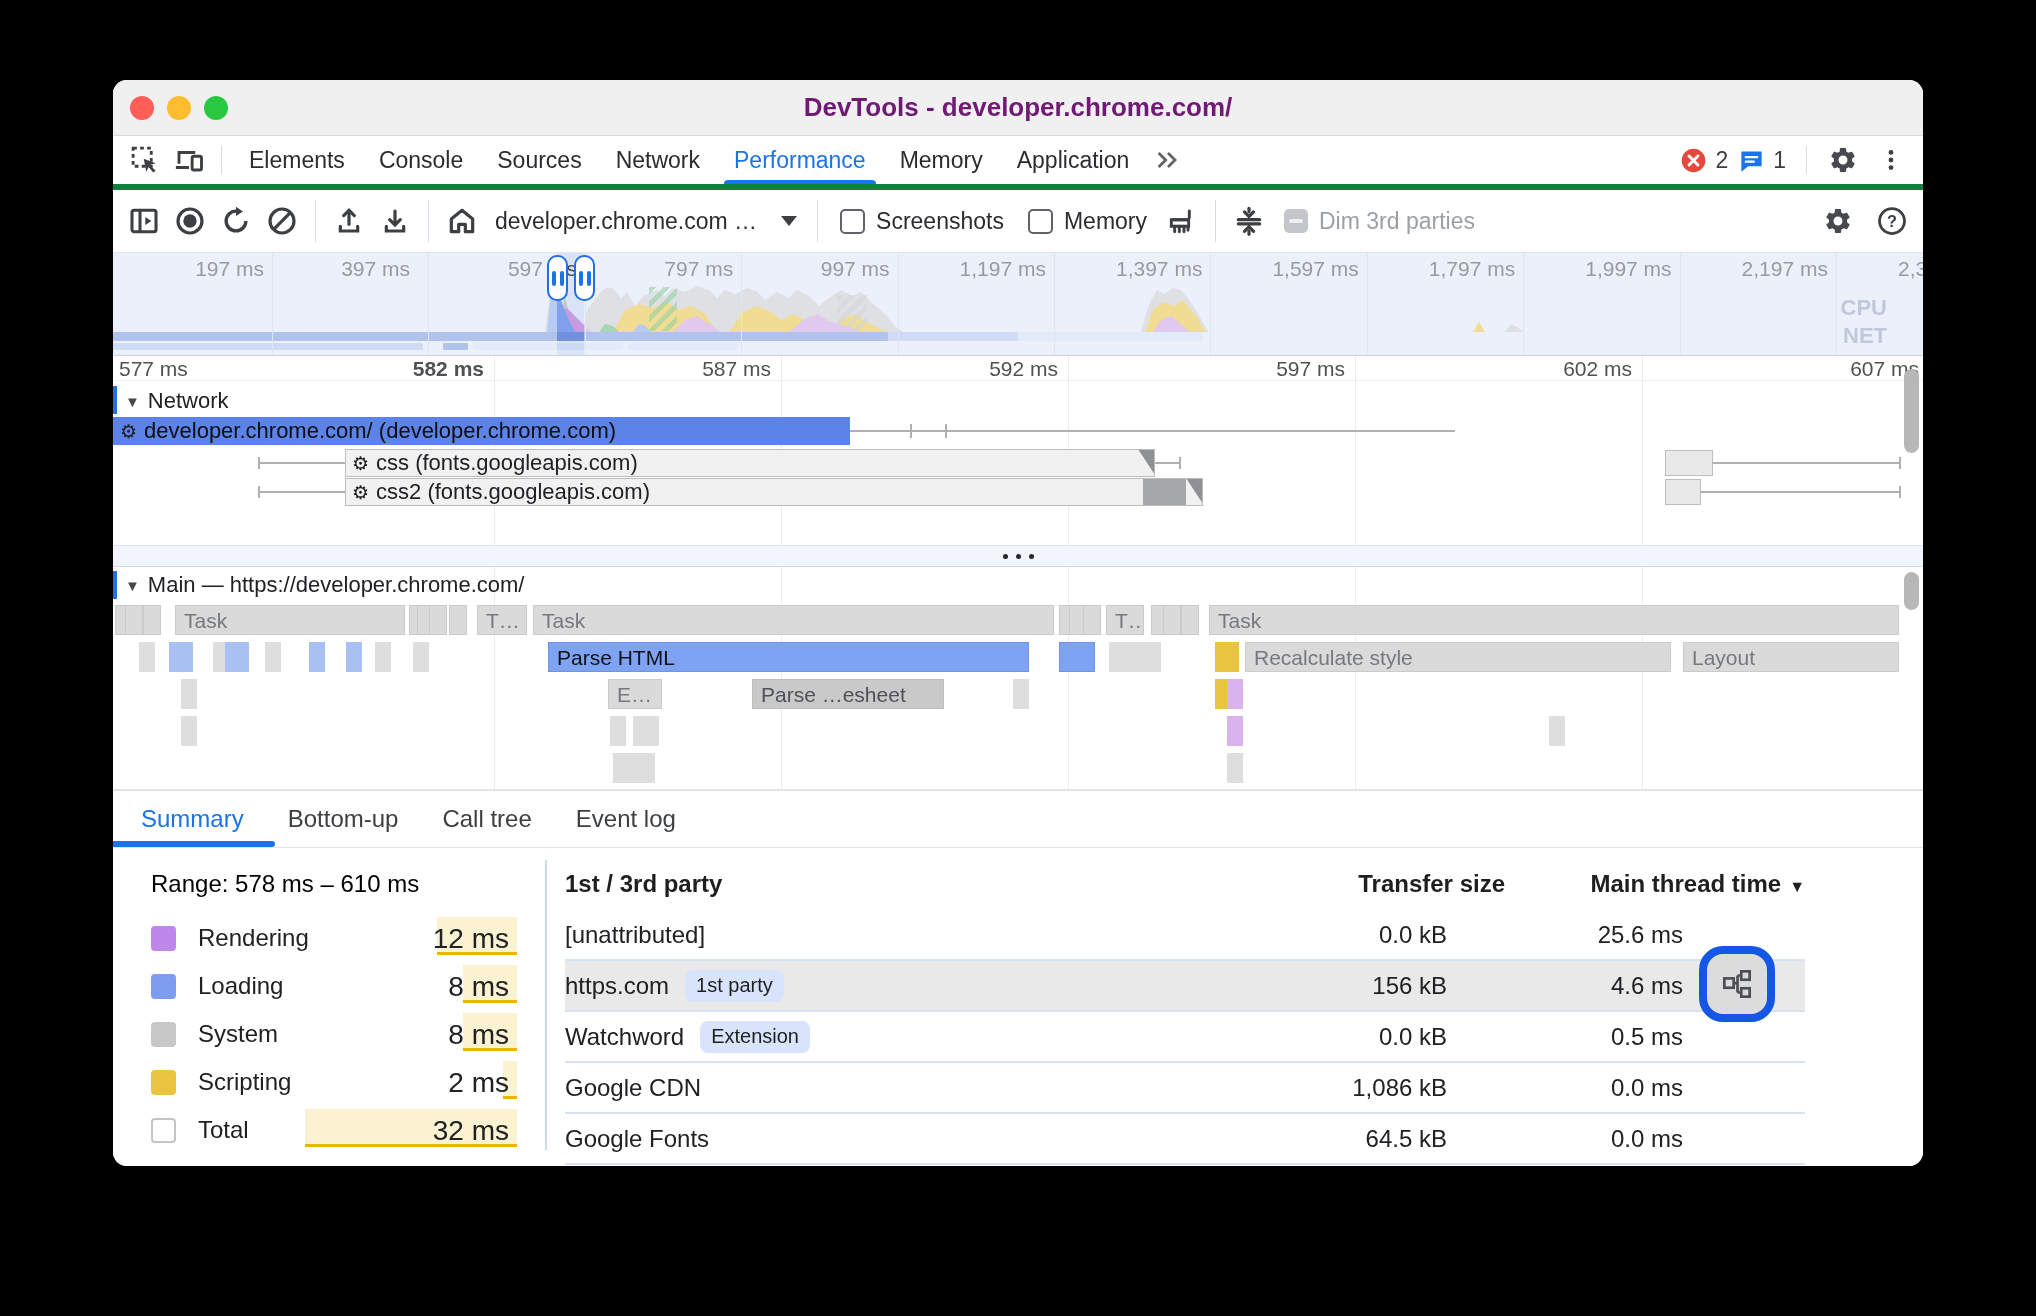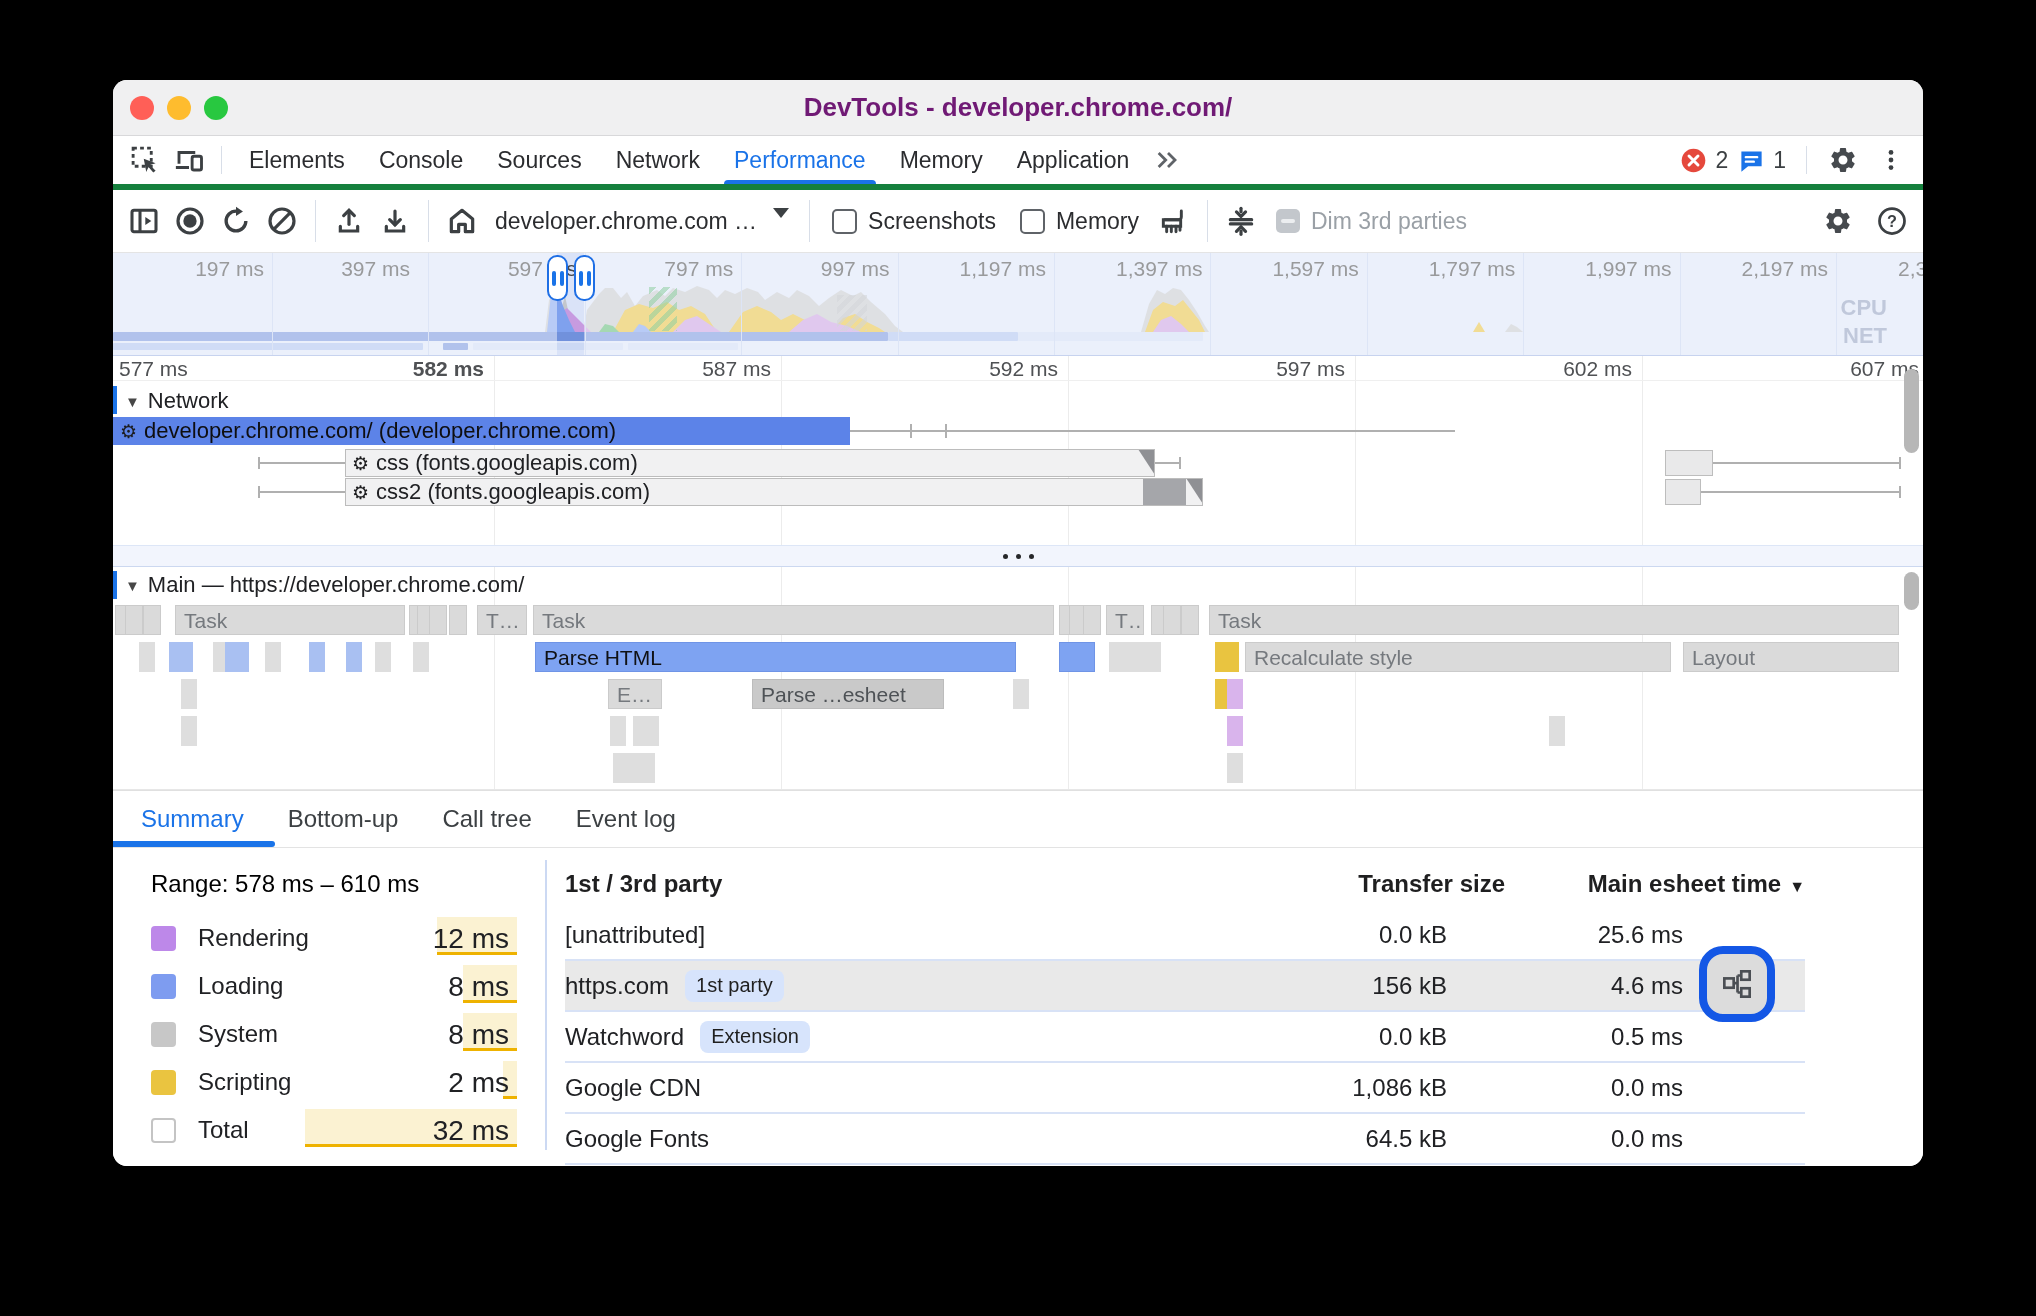--- a/index.html
+++ b/index.html
@@ -24,21 +24,21 @@
   .tab{display:flex;align-items:center;padding:0 17px;font-size:23px;color:#2b2c2f;position:relative;cursor:default;}
   .tab.active{color:#1a73e8;}
   .tab.active::after{content:"";position:absolute;left:7px;right:7px;bottom:0;height:4px;background:#1a73e8;border-radius:4px 4px 0 0;}
   .tab-right{margin-left:auto;display:flex;align-items:center;gap:4px;}
   .badge-group{display:flex;align-items:center;gap:8px;font-size:23px;color:#3c4043;margin-right:6px;}
 
   
   .toolbar{height:63px;display:flex;align-items:center;padding:0 8px;border-bottom:1px solid #e4e4e4;
            box-sizing:border-box;background:#fff;}
   .tbicon{width:46px;height:44px;display:flex;align-items:center;justify-content:center;border-radius:6px;}
-  .select{display:flex;align-items:flex-start;gap:16px;font-size:23px;color:#2b2c2f;padding:0 10px;}
+  .select{display:flex;align-items:center;gap:24px;font-size:23px;color:#2b2c2f;padding:0 10px;}
   .caret{width:0;height:0;border-left:8px solid transparent;border-right:8px solid transparent;border-top:10px solid #3c4043;}
   .cbrow{display:flex;align-items:center;margin:0 12px;font-size:23px;color:#2b2c2f;}
   .cb{width:21px;height:21px;border:2.5px solid #5f6368;border-radius:5px;margin-right:11px;background:#fff;}
   .cb.disabled{border:none;background:#c3c7cc;position:relative;width:24px;height:24px;}
   .cb.disabled::after{content:"";position:absolute;left:5px;right:5px;top:10px;height:4px;background:#eceef0;border-radius:2px;}
   .dim-label{color:#9aa0a6;}
   .tb-right{margin-left:auto;display:flex;align-items:center;gap:8px;}
 
   
   .overview{position:relative;height:103px;background:#dae3f8;overflow:hidden;border-bottom:1px solid #c7d3ef;box-sizing:border-box;}
@@ -467,21 +467,21 @@
         <div class="fbar load" style="left: 56px; width: 3px; top: 75px;"></div>
         <div class="fbar load" style="left: 64px; width: 3px; top: 75px;"></div>
         <div class="fbar sys" style="left: 100px; width: 4px; top: 75px;"></div>
         <div class="fbar load" style="left: 112px; width: 3px; top: 75px;"></div>
         <div class="fbar load" style="left: 120px; width: 3px; top: 75px;"></div>
         <div class="fbar sys" style="left: 152px; width: 3px; top: 75px;"></div>
         <div class="fbar load" style="left: 196px; width: 4px; top: 75px;"></div>
         <div class="fbar load" style="left: 233px; width: 3px; top: 75px;"></div>
         <div class="fbar sys" style="left: 262px; width: 3px; top: 75px;"></div>
         <div class="fbar sys" style="left: 300px; width: 3px; top: 75px;"></div>
-        <div class="fbar parse" style="left: 422px; width: 481px; top: 75px;">Parse HTML</div>
+        <div class="fbar parse" style="left: 435px; width: 481px; top: 75px;">Parse HTML</div>
         <div class="fbar parse" style="left: 946px; width: 36px; top: 75px;"></div>
         <div class="fbar sys" style="left: 996px; width: 4px; top: 75px;"></div>
         <div class="fbar sys" style="left: 1006px; width: 8px; top: 75px;"></div>
         <div class="fbar sys" style="left: 1020px; width: 4px; top: 75px;"></div>
         <div class="fbar sys" style="left: 1032px; width: 6px; top: 75px;"></div>
         <div class="fbar script" style="left: 1102px; width: 24px; top: 75px;"></div>
         <div class="fbar task" style="left: 1132px; width: 426px; top: 75px;">Recalculate style</div>
         <div class="fbar task" style="left: 1570px; width: 216px; top: 75px;">Layout</div>
         <div class="fbar sys" style="left: 68px; width: 6px; top: 112px;"></div>
         <div class="fbar task" style="left: 495px; width: 54px; top: 112px;">E…</div>
@@ -544,21 +544,21 @@
             </div>
           </div>
       </div>
       <div class="sum-divider"></div>
       <div class="sum-right">
         <div class="ptable">
           <div class="thead">
             <div class="h-name">1st / 3rd party</div>
             <div class="h-transfer">Transfer size</div>
             <div class="h-time">
-              <span>Main esheet time</span><span class="sort">▼</span>
+              <span>Main thread time</span><span class="sort">▼</span>
             </div>
           </div>
           <div id="ptable-rows">
               <div class="trow">
                 <div class="c-name">
                   <span>[unattributed]</span>
                 </div>
                 <div class="c-transfer">0.0 kB</div>
                 <div class="c-time">25.6 ms</div>
                 <div class="c-icon"></div>

